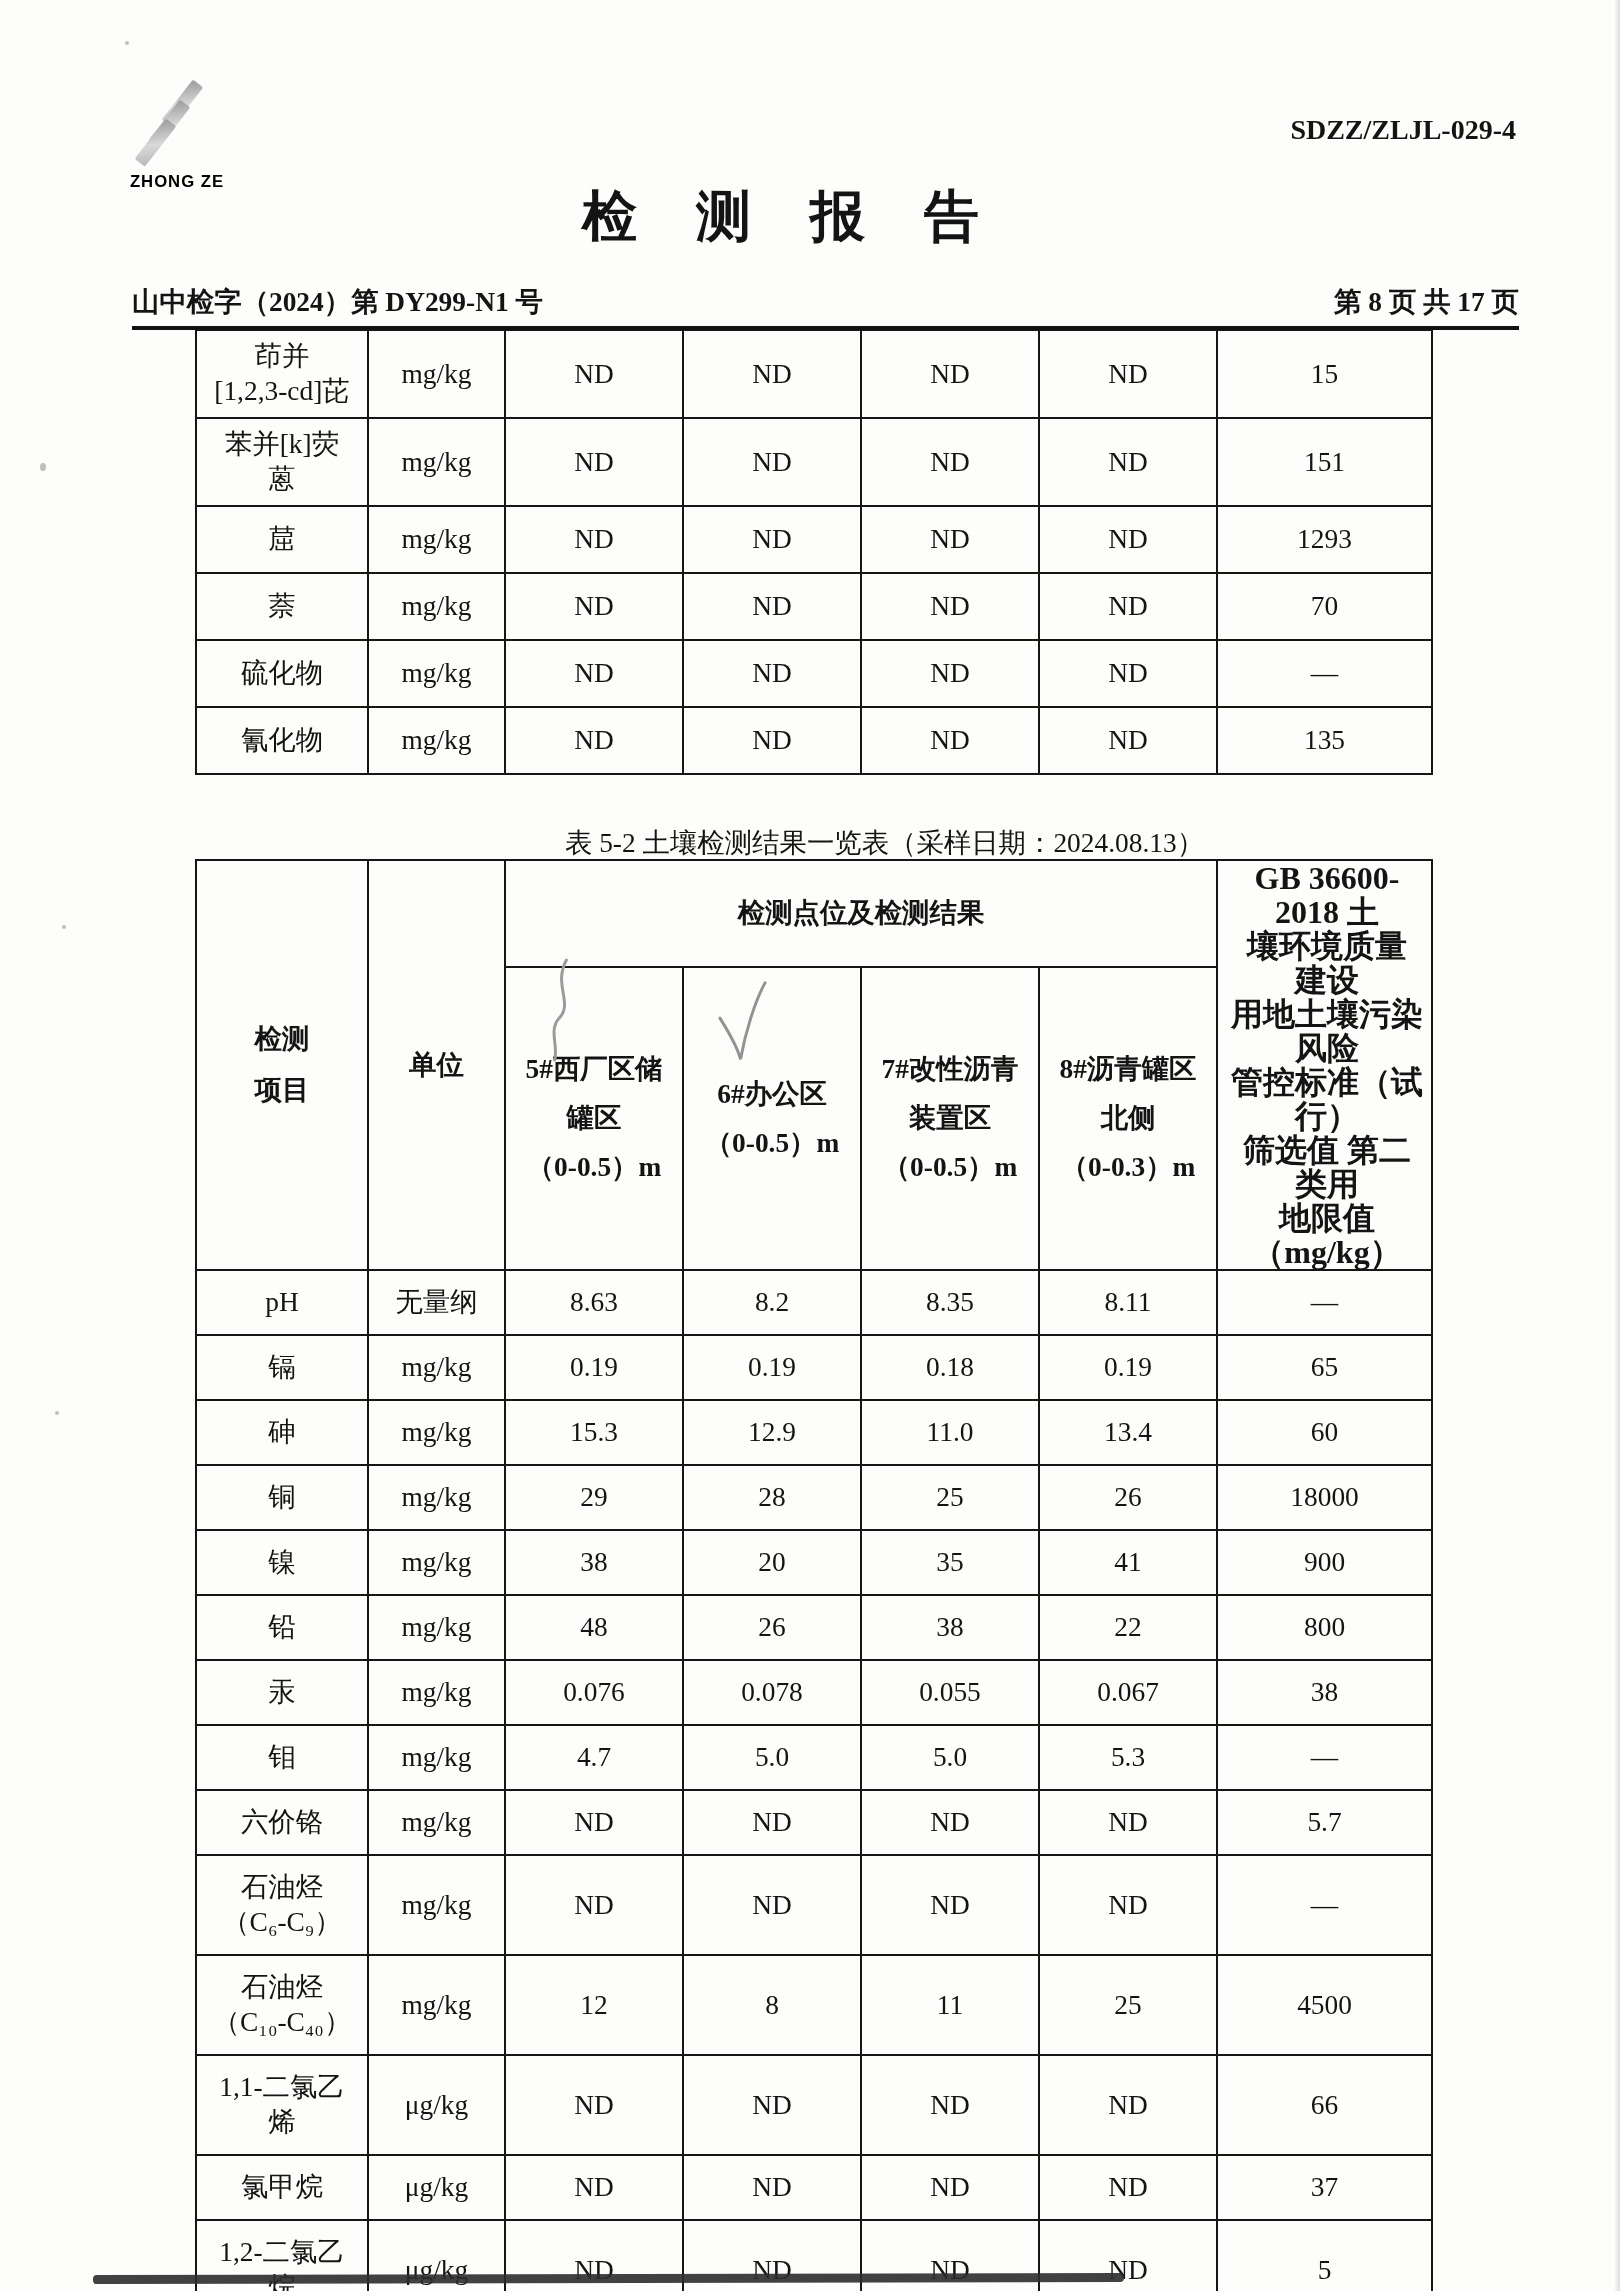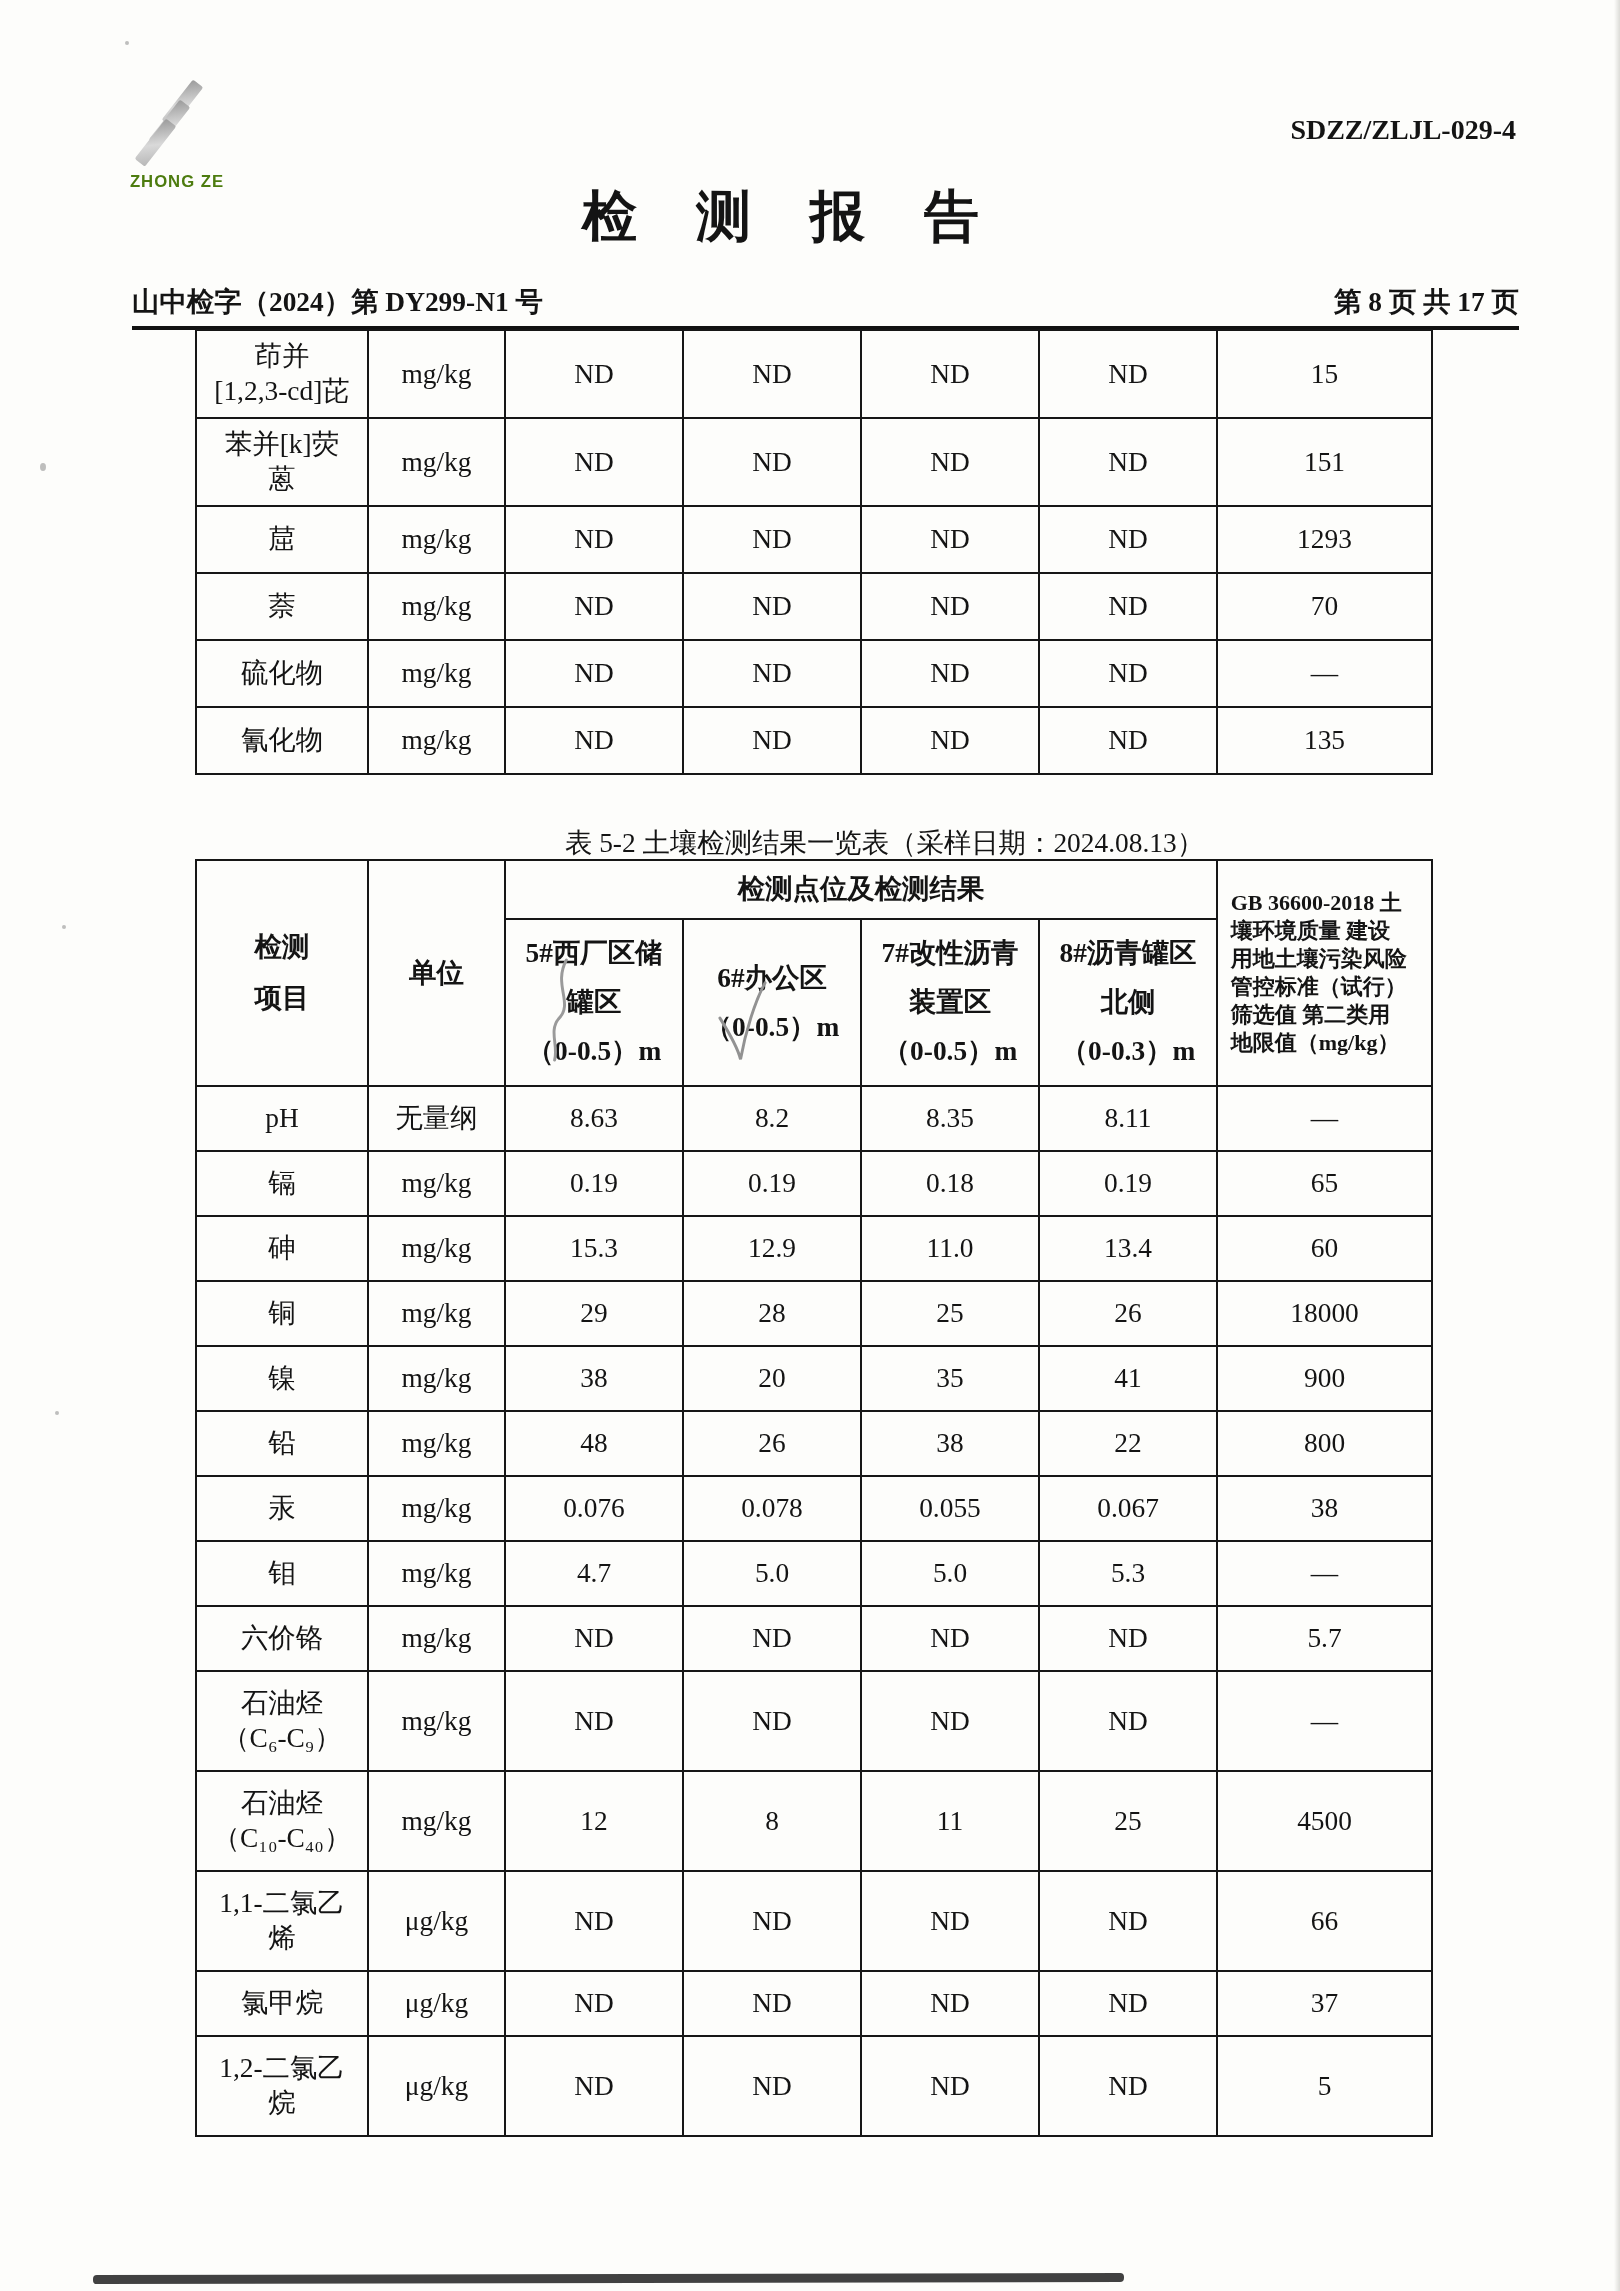--- a/index.html
+++ b/index.html
@@ -11,21 +11,21 @@
   
   .logo{position:absolute;left:123px;top:78px;width:108px;text-align:center;}
   .stripes{position:relative;width:76px;height:90px;margin:0 auto;}
   .stripes i{position:absolute;width:12.7px;height:51px;border-radius:2px;
     background:linear-gradient(135deg,#9a9a9a 0%,#d9d9d9 55%,#b7b7b7 100%);
     transform:rotate(38deg);}
   .stripes i:nth-child(1){left:37px;top:0;}
   .stripes i:nth-child(2){left:23.5px;top:19.6px;}
   .stripes i:nth-child(3){left:9.8px;top:39px;}
   .logo-text{margin-top:3.9px;font-family:"Liberation Sans","DejaVu Sans",sans-serif;
-    font-weight:bold;font-size:16.7px;letter-spacing:1px;color:#4d7c0f;}
+    font-weight:bold;font-size:16.7px;letter-spacing:1px;color:#000000;}
   .doc-code{position:absolute;top:114px;right:104px;font-size:28px;font-weight:bold;}
   .title{position:absolute;top:180px;left:0;width:1620px;text-align:center;
     font-size:55px;font-weight:bold;letter-spacing:59px;}
   .subline{position:absolute;top:284px;left:132px;width:1387px;
     display:flex;justify-content:space-between;font-size:27.4px;font-weight:bold;gap:39px;}
   .rule{position:absolute;top:326px;left:132px;width:1387px;height:3.9px;background:#121212;}
   
   table{border-collapse:collapse;table-layout:fixed;font-size:27.4px;color:#141414;}
   td{border:2px solid #161616;text-align:center;vertical-align:middle;
      padding:2px 5.9px;white-space:pre-line;line-height:35px;}
@@ -34,22 +34,22 @@
   .t2{top:859px;}
   col.c0{width:172px;}col.c1{width:137px;}
   col.cd{width:178px;}col.c6{width:215px;}
   .t1 tr.rA td,.t1 tr.rB td{height:82px;}
   .t1 tr.rS td{height:61px;}
   .t1 td.remark{height:45px;text-align:left;padding-left:15.7px;font-size:26.5px;}
   .t2 tr.gh td{height:53px;font-weight:bold;}
   .t2 tr.sh td{height:161px;}
   .t2 td.hItem{font-weight:normal;line-height:51px;}
   .t2 td.site{font-weight:bold;line-height:49px;}
-  .t2 td.gb{font-weight:bold;font-size:22px;line-height:28px;
-    text-align:left;padding:0 7.8px 0 12.7px;}
+  .t2 td.gb{font-weight:bold;font-size:32px;line-height:34px;
+    text-align:center;padding:0 7.8px 0 12.7px;}
   .t2 tr.dr td{height:59px;}
   .t2 tr.tall td{height:94px;}
   .caption2{position:absolute;top:825px;left:195px;width:1237px;text-align:center;
     font-size:27.4px;font-weight:normal;text-indent:142px;}
   
   .pen{position:absolute;pointer-events:none;}
   .dot{position:absolute;background:#8a8a8a;border-radius:50%;opacity:.55;}
   .bottom-band{position:absolute;left:93px;top:2274px;width:1031px;height:8.8px;
     background:#2c2c2c;border-radius:3.9px;transform:rotate(-.12deg);opacity:.9;}
   .edge-shade{position:absolute;right:0;top:0;width:5.9px;height:2292px;

